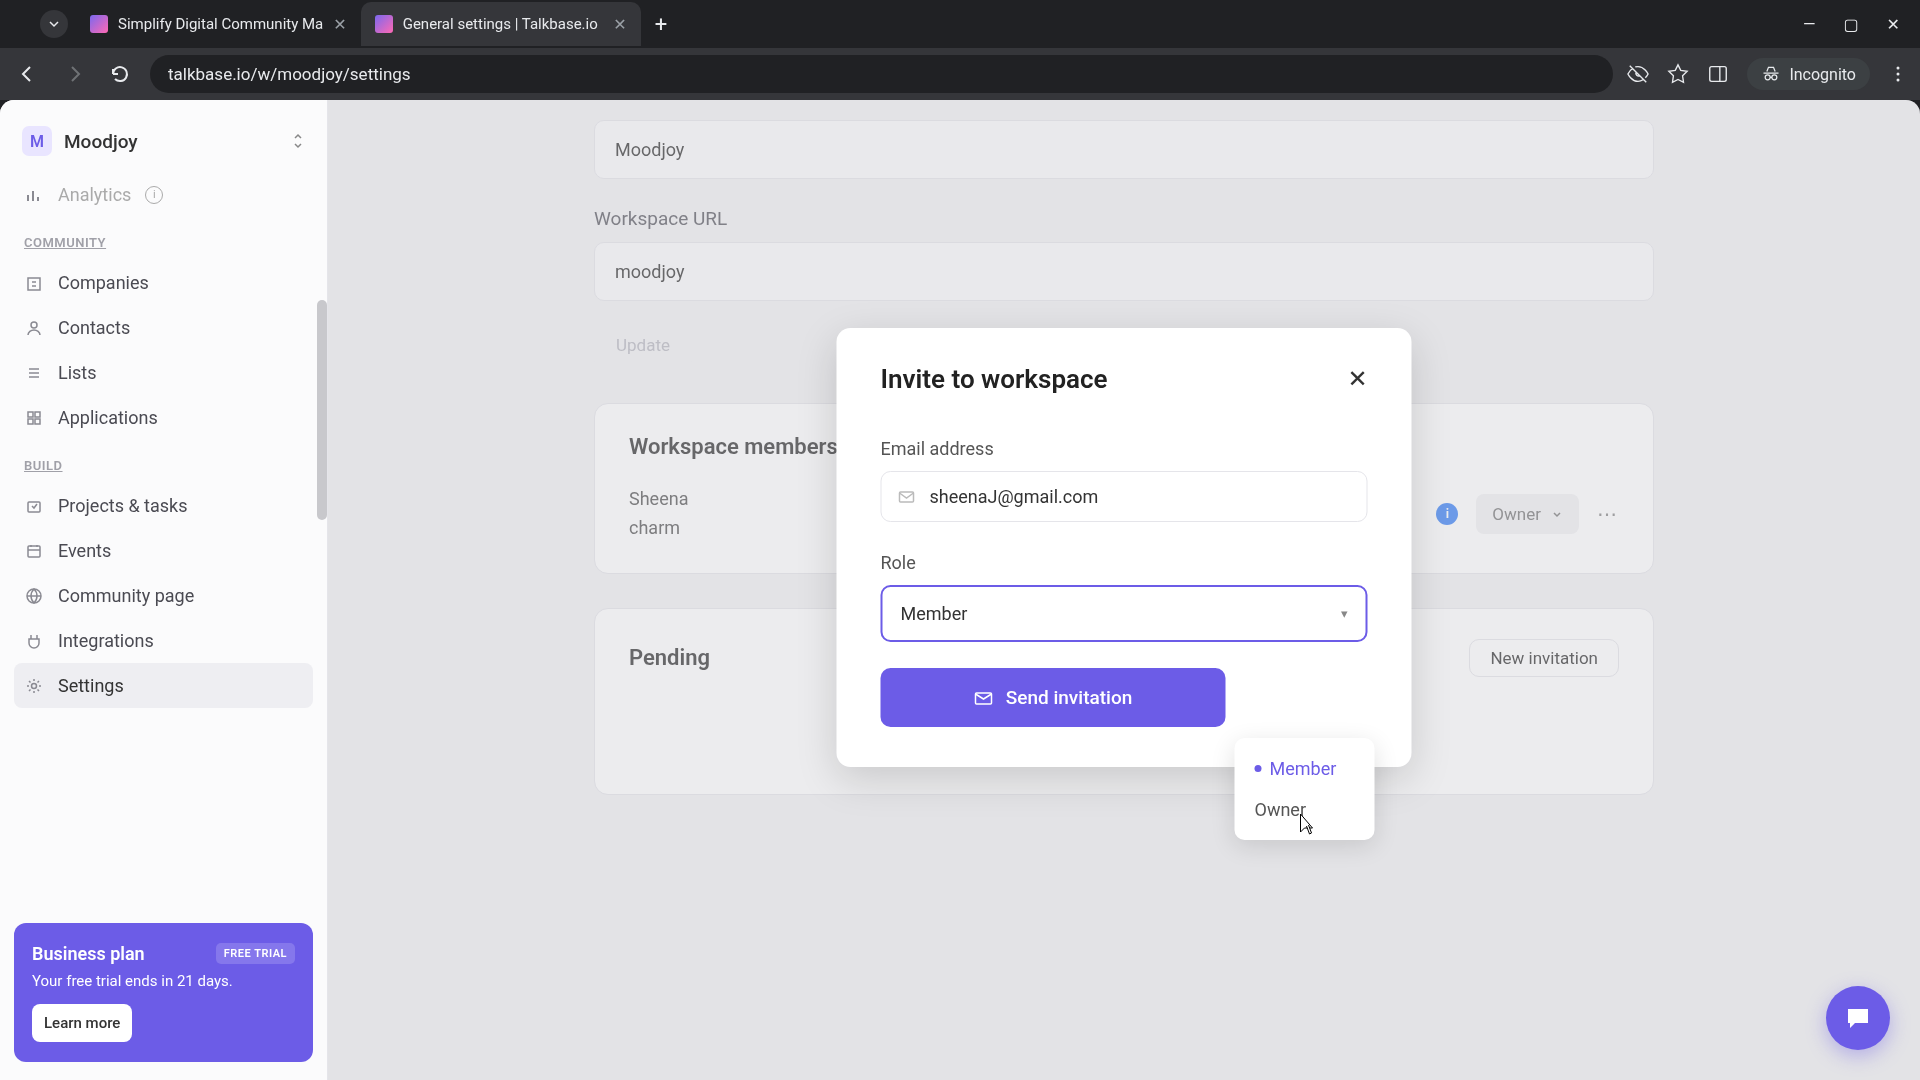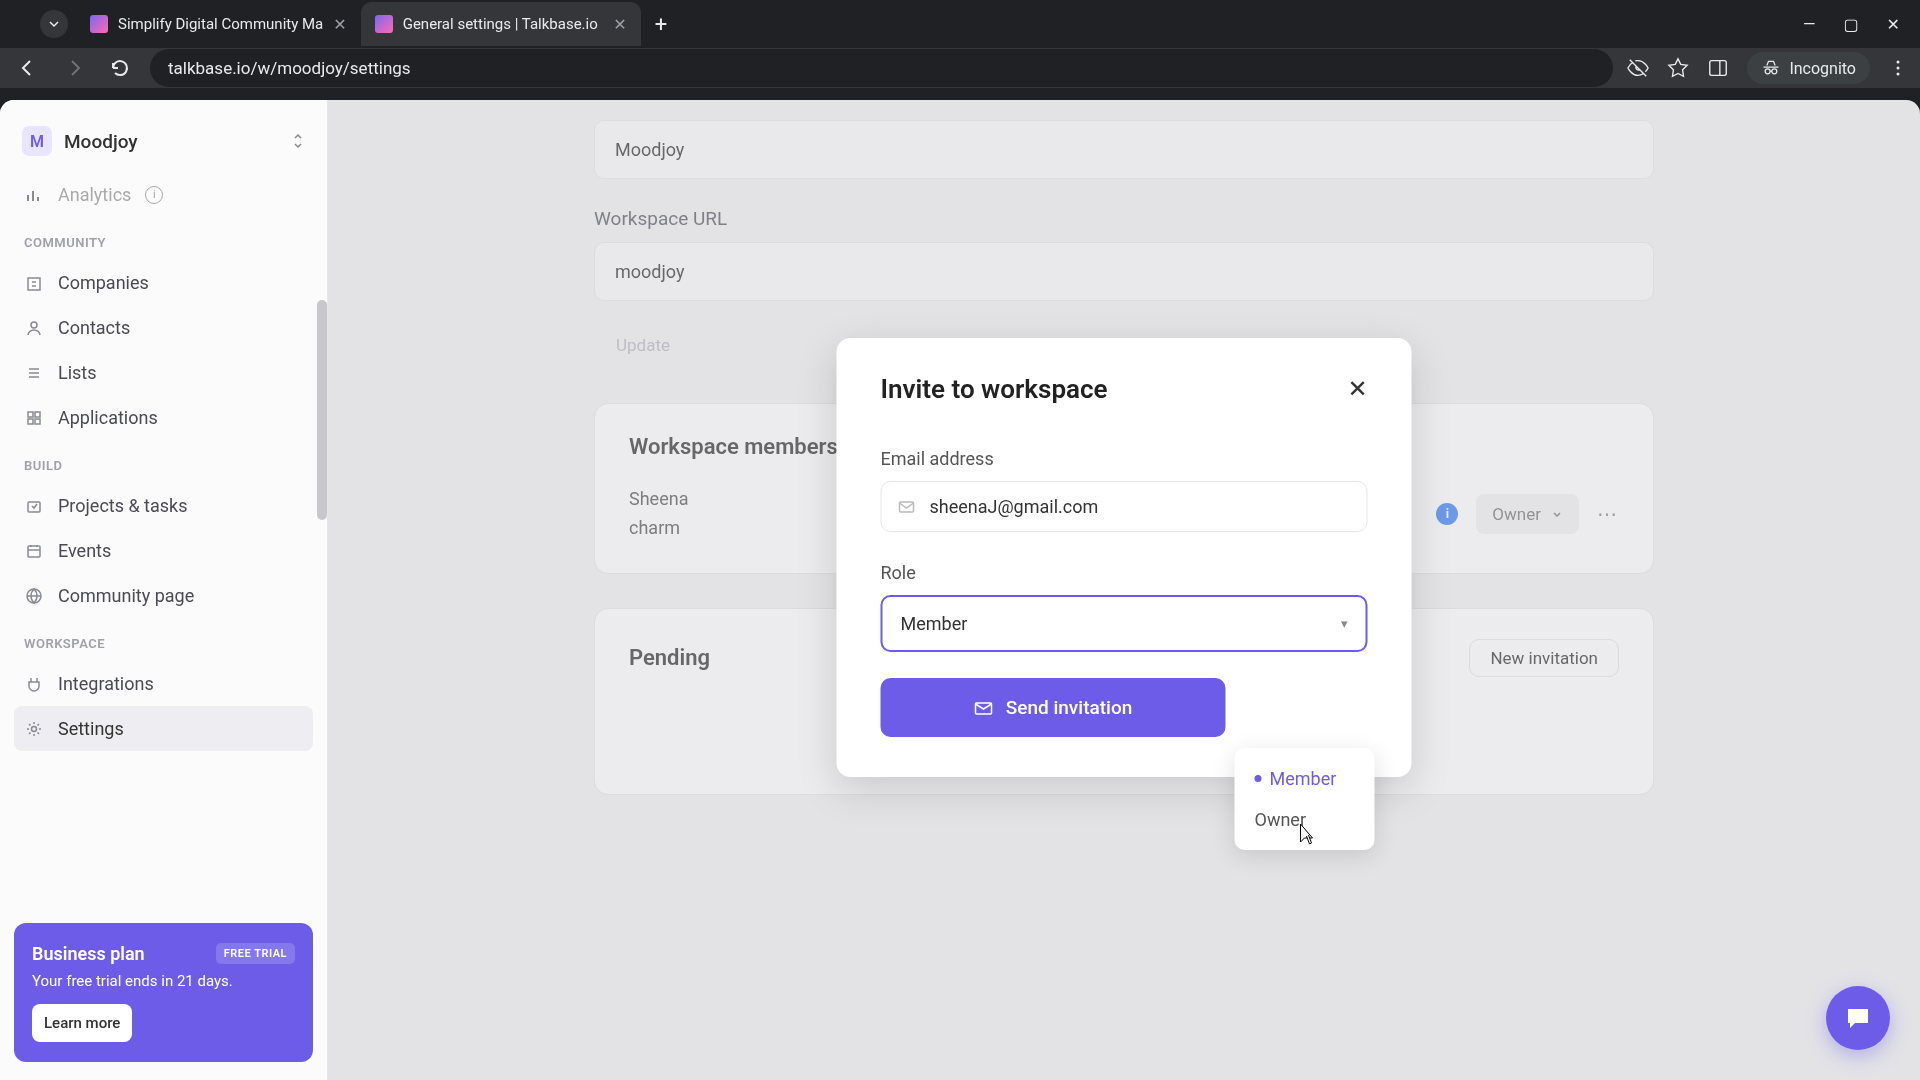--- a/index.html
+++ b/index.html
@@ -10,41 +10,41 @@
 .tab-dropdown { width: 28px; height: 28px; border-radius: 50%; background: #35363a; display: flex; align-items: center; justify-content: center; color: #e8eaed; margin-right: 8px; }
 .tab { display: flex; align-items: center; padding: 0 14px; height: 44px; border-radius: 10px 10px 0 0; color: #e8eaed; font-size: 15px; gap: 10px; min-width: 280px; max-width: 320px; position: relative; }
 .tab.active { background: #35363a; }
 .tab .favicon { width: 18px; height: 18px; background: linear-gradient(135deg, #7b68ee, #ff69b4); border-radius: 3px; flex-shrink: 0; }
 .tab .title { white-space: nowrap; overflow: hidden; text-overflow: ellipsis; flex: 1; }
 .tab .close { color: #9aa0a6; font-size: 16px; }
 .newtab { color: #e8eaed; font-size: 22px; padding: 0 14px; }
 .window-controls { margin-left: auto; display: flex; gap: 28px; color: #e8eaed; padding-right: 12px; }
 .window-controls span { font-size: 16px; }
 
-.addr-bar { background: #35363a; height: 40px; display: flex; align-items: center; padding: 0 12px; gap: 14px; }
+.addr-bar { background: #35363a; height: 52px; display: flex; align-items: center; padding: 0 12px; gap: 14px; }
 .nav-btn { width: 32px; height: 32px; display: flex; align-items: center; justify-content: center; color: #e8eaed; border-radius: 50%; }
 .nav-btn.disabled { color: #6f7275; }
 .url-field { flex: 1; background: #202124; border-radius: 22px; height: 38px; display: flex; align-items: center; padding: 0 18px; color: #e8eaed; font-size: 17px; gap: 12px; }
 .addr-icons { display: flex; gap: 18px; color: #e8eaed; align-items: center; }
 .incognito-badge { background: #3c4043; border-radius: 20px; padding: 6px 14px; display: flex; align-items: center; gap: 8px; font-size: 16px; }
 
 
 .app { position: absolute; top: 100px; left: 0; right: 0; bottom: 0; background: #f1f1f3; display: flex; border-radius: 14px 14px 0 0; overflow: hidden; }
 
 .sidebar { width: 328px; background: #fbfbfc; border-right: 1px solid #e5e5ea; padding: 18px 14px; position: relative; display: flex; flex-direction: column; }
 .workspace-switcher { display: flex; align-items: center; gap: 12px; padding: 8px; margin-bottom: 8px; }
 .ws-avatar { width: 30px; height: 30px; background: #e9e5ff; color: #6c5ce7; border-radius: 7px; display: flex; align-items: center; justify-content: center; font-weight: 600; font-size: 16px; }
 .ws-name { font-size: 19px; font-weight: 500; color: #333; flex: 1; }
 .ws-chevron { color: #888; }
 
 .side-item { display: flex; align-items: center; gap: 14px; padding: 12px 10px; color: #4a4a52; font-size: 18px; border-radius: 8px; }
 .side-item.active { background: #eeeef2; color: #333; }
 .side-item.analytics { color: #aaa; }
 .side-icon { width: 20px; height: 20px; display: flex; align-items: center; justify-content: center; color: #8a8a92; flex-shrink: 0; }
-.side-section { font-size: 13px; font-weight: 600; letter-spacing: 0.5px; color: #a0a0a8; padding: 18px 10px 10px; }
+.side-section { font-size: 13px; font-weight: 600; letter-spacing: 0.5px; color: #a0a0a8; padding: 18px 10px 10px; text-decoration: underline; }
 .side-badge { width: 18px; height: 18px; border: 1.5px solid #aaa; border-radius: 50%; display: flex; align-items: center; justify-content: center; font-size: 11px; color: #aaa; }
 
 .scrollbar-track { position: absolute; right: 0; top: 200px; width: 10px; height: 220px; background: #c8c8cc; border-radius: 5px; }
 
 .promo-card { margin-top: auto; background: #6c5ce7; border-radius: 12px; padding: 20px 18px; color: white; }
 .promo-head { display: flex; align-items: center; justify-content: space-between; margin-bottom: 8px; }
 .promo-title { font-size: 18px; font-weight: 600; }
 .promo-badge { background: #8577ec; font-size: 11px; font-weight: 600; padding: 4px 8px; border-radius: 5px; letter-spacing: 0.5px; }
 .promo-text { font-size: 15px; margin-bottom: 14px; }
 .promo-btn { background: white; color: #333; border: none; padding: 10px 12px; border-radius: 8px; font-size: 15px; font-weight: 500; }
@@ -64,21 +64,21 @@
 .info-dot { width: 22px; height: 22px; background: #3b82f6; border-radius: 50%; color: white; display: flex; align-items: center; justify-content: center; font-size: 13px; font-weight: 600; }
 .role-chip { background: #f1f1f3; border-radius: 8px; padding: 10px 16px; display: flex; align-items: center; gap: 10px; font-size: 17px; color: #777; }
 .dots { color: #888; font-size: 20px; letter-spacing: 2px; }
 
 .pending-head { display: flex; align-items: center; justify-content: space-between; }
 .new-inv-btn { background: white; border: 1px solid #e5e5ea; border-radius: 10px; padding: 8px 20px; font-size: 17px; color: #333; }
 .empty-text { text-align: center; color: #888; font-size: 18px; padding: 46px 0 20px; }
 
 
 .overlay { position: absolute; inset: 0; background: rgba(200,200,205,0.35); }
-.modal { position: absolute; top: 238px; left: 50%; transform: translateX(-50%); width: 575px; background: white; border-radius: 14px; box-shadow: 0 12px 40px rgba(0,0,0,0.15); padding: 36px 44px 40px; }
+.modal { position: absolute; top: 228px; left: 50%; transform: translateX(-50%); width: 575px; background: white; border-radius: 14px; box-shadow: 0 12px 40px rgba(0,0,0,0.15); padding: 36px 44px 40px; }
 .modal-head { display: flex; justify-content: space-between; align-items: center; margin-bottom: 44px; }
 .modal-title { font-size: 26px; font-weight: 600; color: #222; }
 .modal-close { font-size: 24px; color: #333; background: none; border: none; }
 .modal-label { font-size: 18px; color: #555; margin-bottom: 12px; display: block; }
 .modal-input-wrap { border: 1px solid #e5e5ea; border-radius: 10px; padding: 14px 16px; display: flex; align-items: center; gap: 14px; margin-bottom: 30px; }
 .modal-input-wrap .icon { color: #bbb; }
 .modal-input { border: none; outline: none; font-size: 18px; color: #333; flex: 1; }
 .role-select { border: 2px solid #6c5ce7; border-radius: 10px; padding: 16px 18px; display: flex; justify-content: space-between; align-items: center; font-size: 18px; color: #333; margin-bottom: 26px; position: relative; }
 .role-select .chev { color: #888; font-size: 13px; }
 .send-btn { background: #6c5ce7; color: white; border: none; border-radius: 10px; padding: 18px; font-size: 19px; font-weight: 500; display: flex; align-items: center; justify-content: center; gap: 12px; width: 345px; }
@@ -257,21 +257,20 @@
     <div class="side-item">
       <span class="side-icon">
           <svg width="18" height="18" viewBox="0 0 18 18">
             <circle cx="9" cy="9" r="7" stroke="currentColor" stroke-width="1.5" fill="none"></circle>
             <path d="M2 9h14M9 2c2 2 3 4 3 7s-1 5-3 7c-2-2-3-4-3-7s1-5 3-7z" stroke="currentColor" stroke-width="1.5" fill="none"></path>
           </svg>
         </span>
       <span>Community page</span>
     </div>
 
-    <div class="side-section">WORKSPACE</div>
     <div class="side-item">
       <span class="side-icon">
           <svg width="18" height="18" viewBox="0 0 18 18">
             <path d="M6 3v4M12 3v4M4 7h10v4a5 5 0 01-10 0V7z" stroke="currentColor" stroke-width="1.5" fill="none"></path>
           </svg>
         </span>
       <span>Integrations</span>
     </div>
     <div class="side-item active">
       <span class="side-icon">

